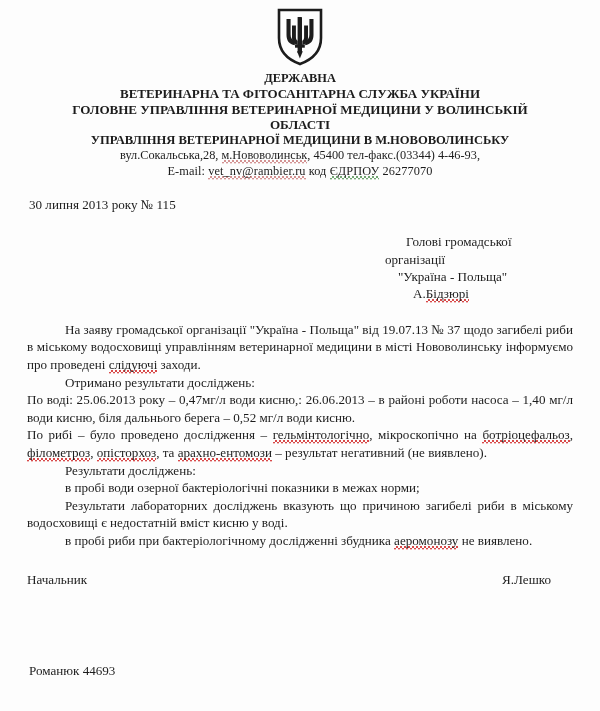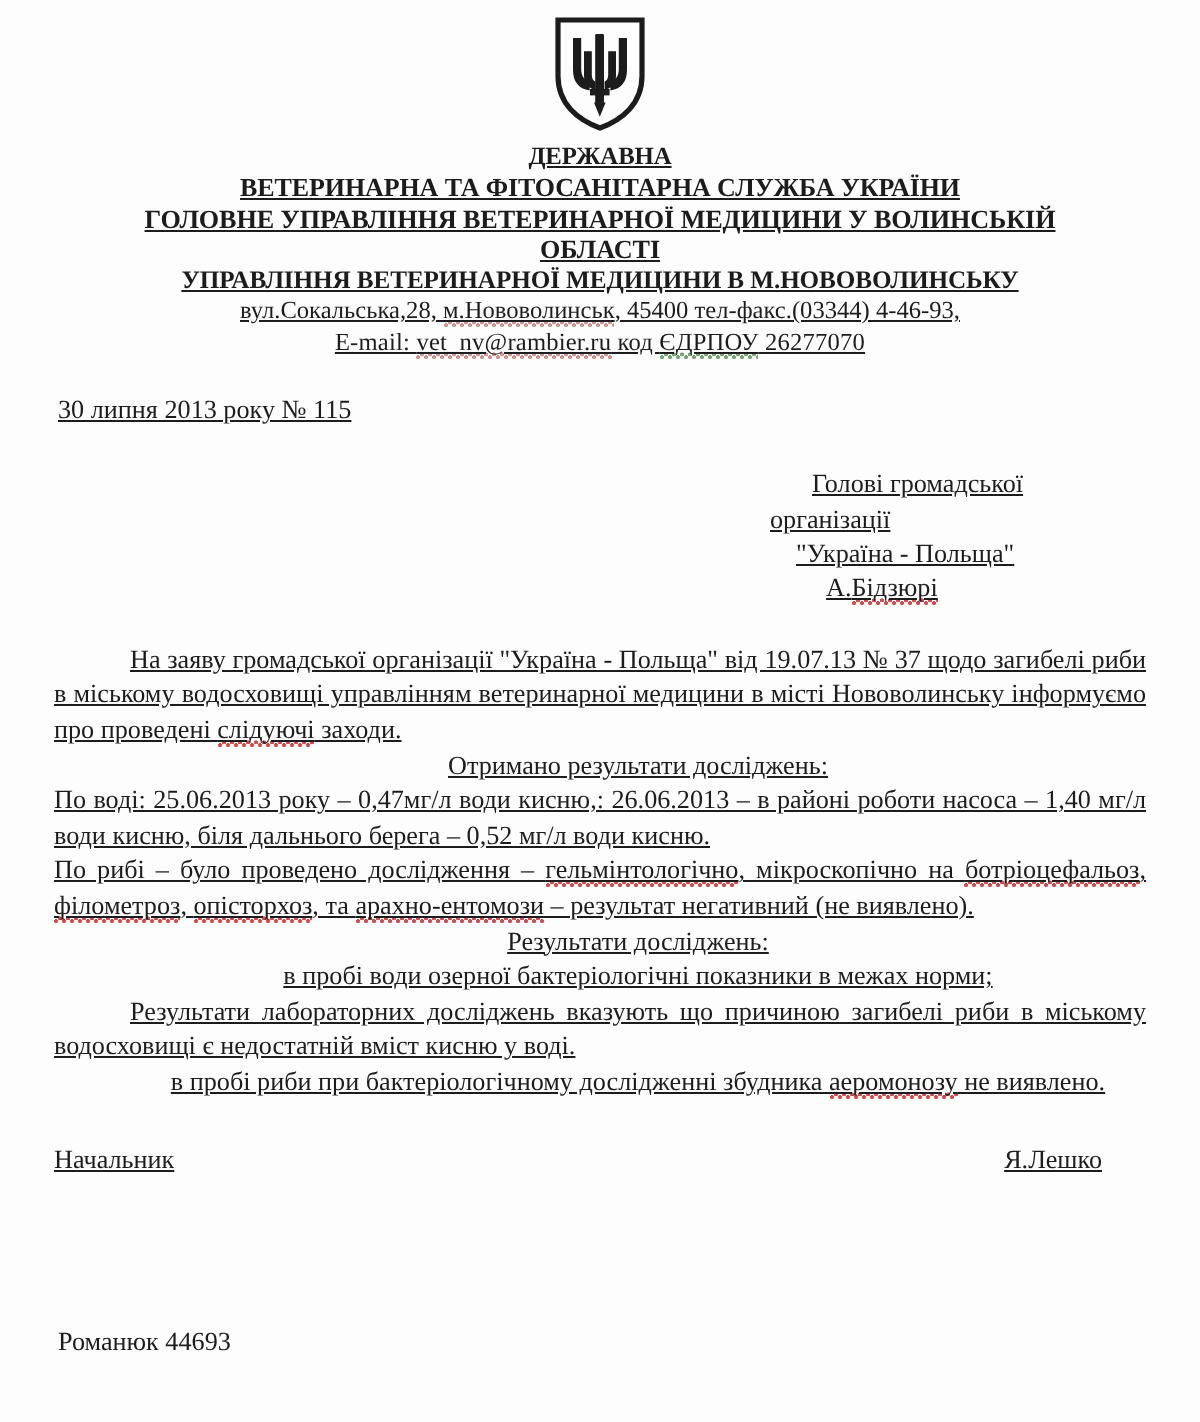--- a/index.html
+++ b/index.html
@@ -14,21 +14,20 @@
     color: #1c1c1c;
     overflow: hidden;
     position: relative;
   }
   .page {
     width: 600px;
     height: 711px;
     box-sizing: border-box;
     padding: 6px 27px 0 27px;
     position: relative;
-    text-decoration: underline;
   }
 
   
   .emblem-wrap {
     display: flex;
     justify-content: center;
     align-items: flex-start;
     height: 62px;
     margin-top: 2px;
   }
@@ -115,21 +114,21 @@
     font-size: 13.1px;
     line-height: 17.6px;
   }
   .para {
     text-align: justify;
     text-justify: inter-word;
     margin: 0;
   }
   .para.ind { text-indent: 38px; }
   .para.noind { text-indent: 0; }
-  .para.nojust { text-align: center; }
+  .para.nojust { text-align: left; }
 
   
   .signature {
     margin-top: 22px;
     display: flex;
     justify-content: space-between;
     font-size: 13.1px;
     line-height: 16px;
     padding-right: 22px;
   }

